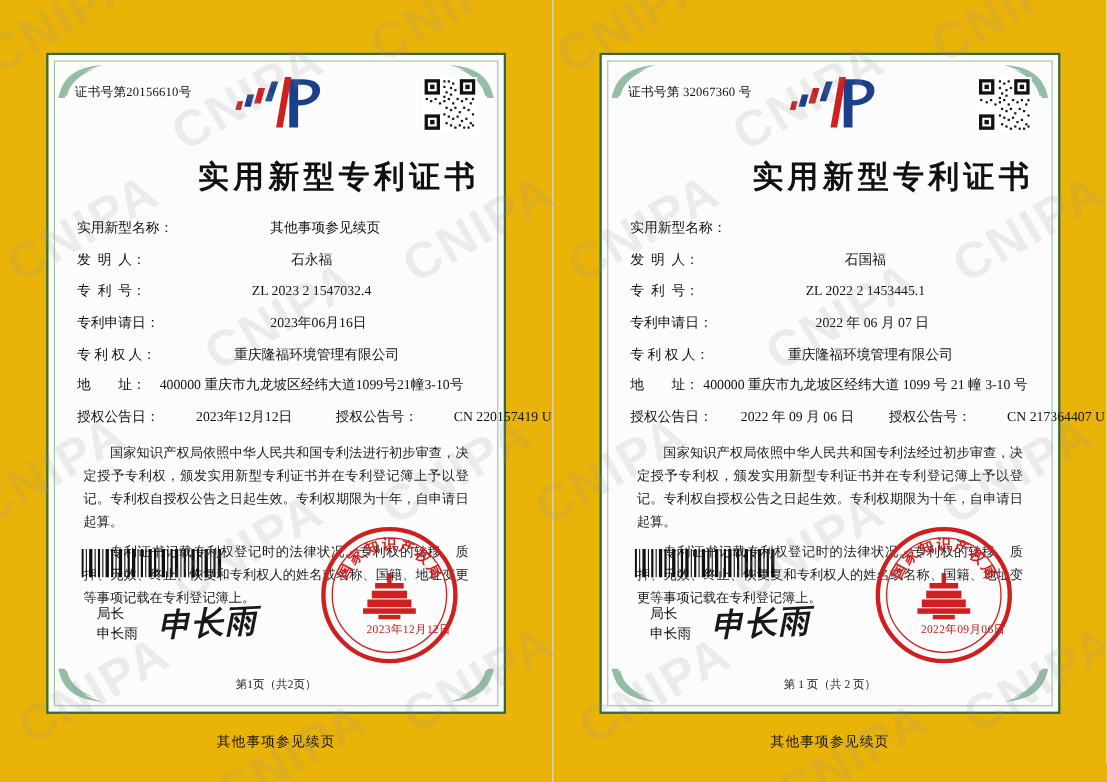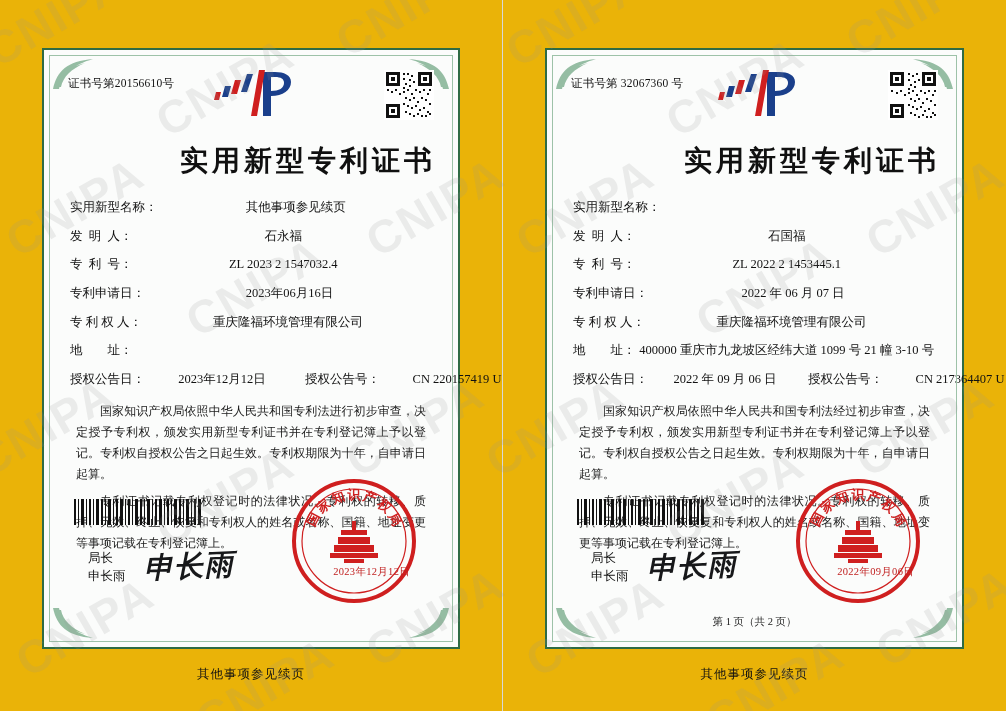--- a/index.html
+++ b/index.html
@@ -353,20 +353,21 @@
           <div class="frow">
             <span class="flabel">专利申请日：</span>
             <span class="fvalue">2023年06月16日</span>
           </div>
           <div class="frow">
             <span class="flabel">专 利 权 人：</span>
             <span class="fvalue">重庆隆福环境管理有限公司</span>
           </div>
           <div class="frow">
             <span class="flabel">地        址：</span>
+            <span class="fvalue">400000 重庆市九龙坡区经纬大道1099号21幢3-10号</span>
           </div>
           <div class="frow two">
             <span class="flabel">授权公告日：</span>
             <span class="fvalue">2023年12月12日</span>
             <span class="flabel2">授权公告号：</span>
             <span class="fvalue">CN 220157419 U</span>
           </div>
         </div>
 
         <div class="paras">
@@ -439,20 +440,21 @@
               <rect x="-20" y="2" width="40" height="7" fill="#cf1f1f"></rect>
               <rect x="-16" y="-6" width="32" height="7" fill="#cf1f1f"></rect>
               <rect x="-13" y="-13" width="26" height="5" fill="#cf1f1f"></rect>
               <rect x="-2" y="-22" width="4" height="9" fill="#cf1f1f"></rect>
               <rect x="-10" y="16" width="20" height="4" fill="#cf1f1f"></rect>
             </g>
           </svg>
         </div>
         <div class="seal-date">2023年12月12日</div>
 
+        <div class="page-num">第1页（共2页）</div>
       </div>
     </div>
     <div class="footer-note">其他事项参见续页</div>
   </div>
 
   <div class="cert right">
     <div class="cert-inner">
       <div class="corner tl">
         <svg viewBox="0 0 44 34">
             <path d="M2 32 C6 14 16 4 42 2 C22 8 12 16 8 32 Z M6 30 C10 18 18 10 34 6 C20 12 12 20 10 30 Z" fill="#5c9a72" opacity="0.75"></path>

